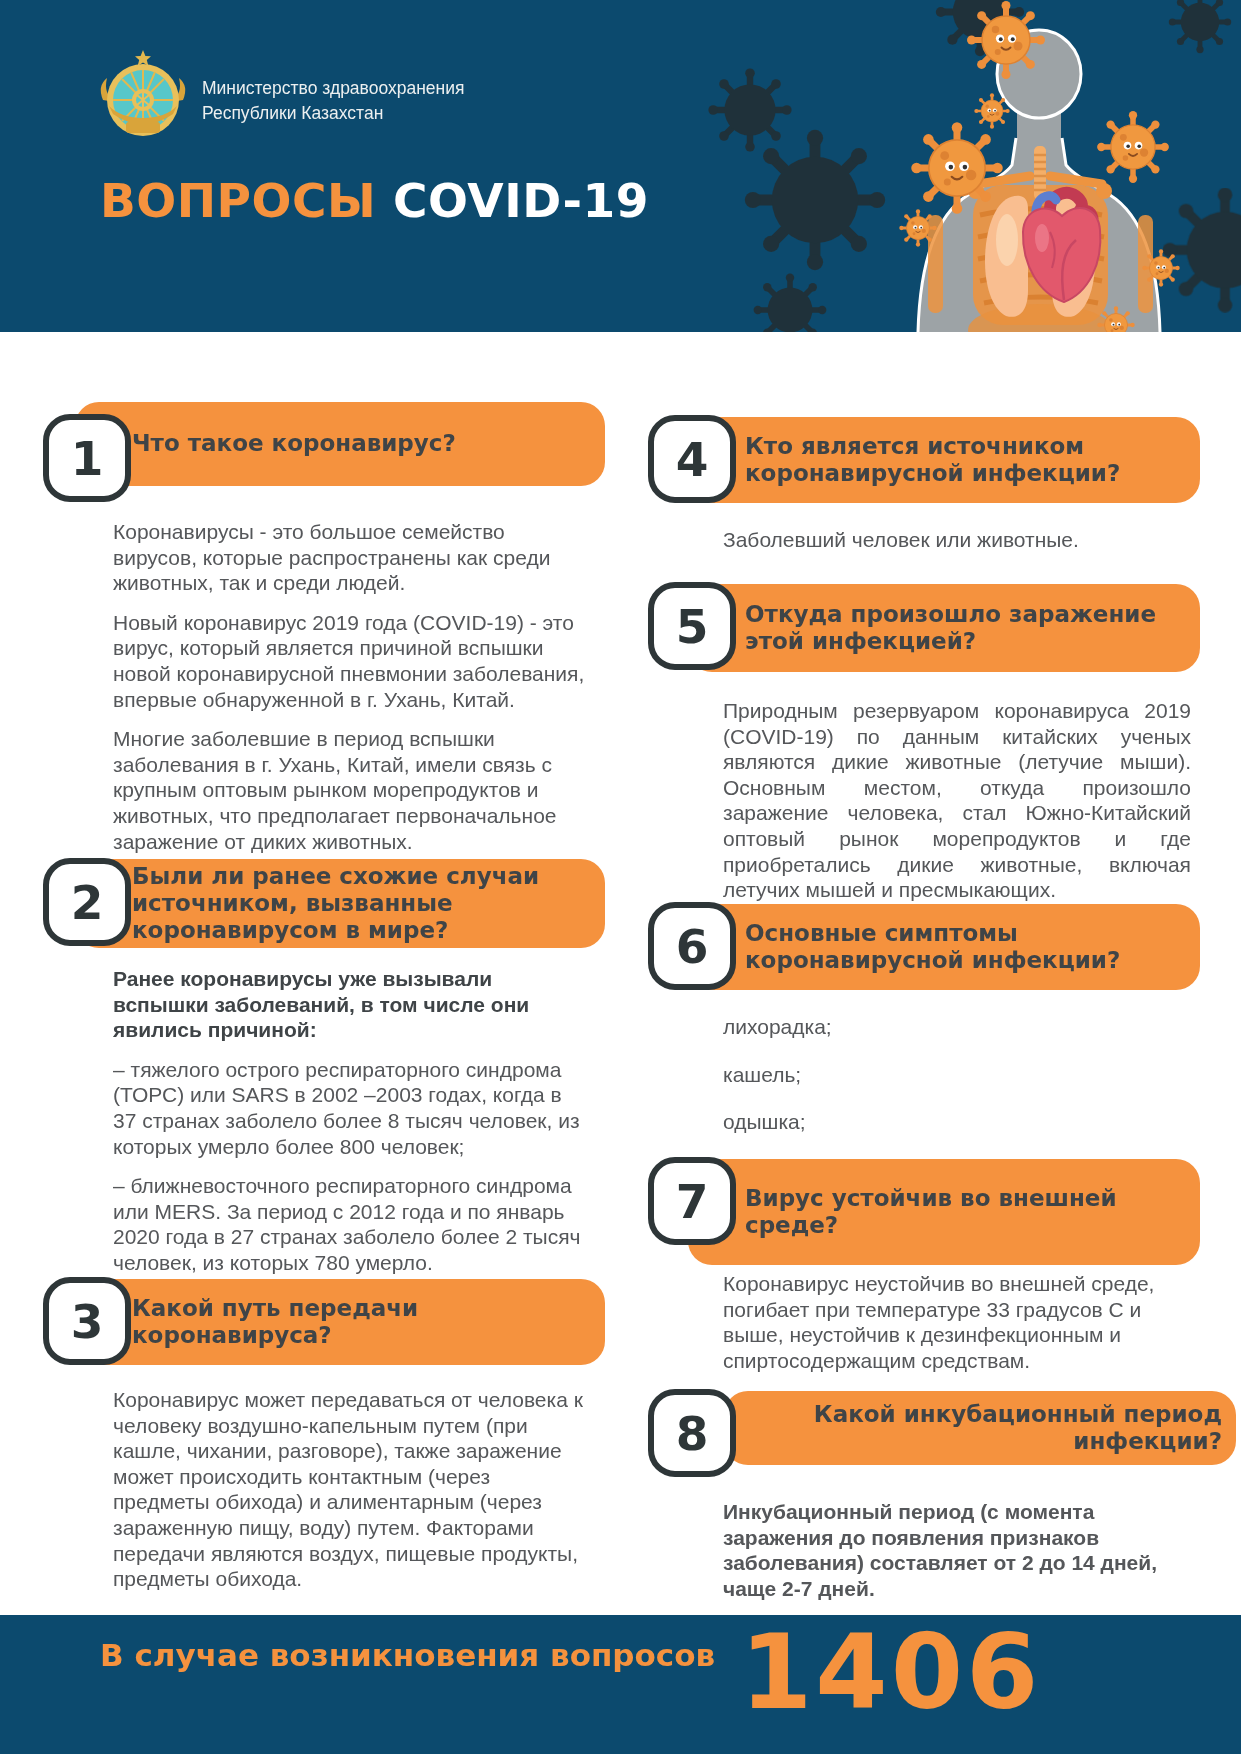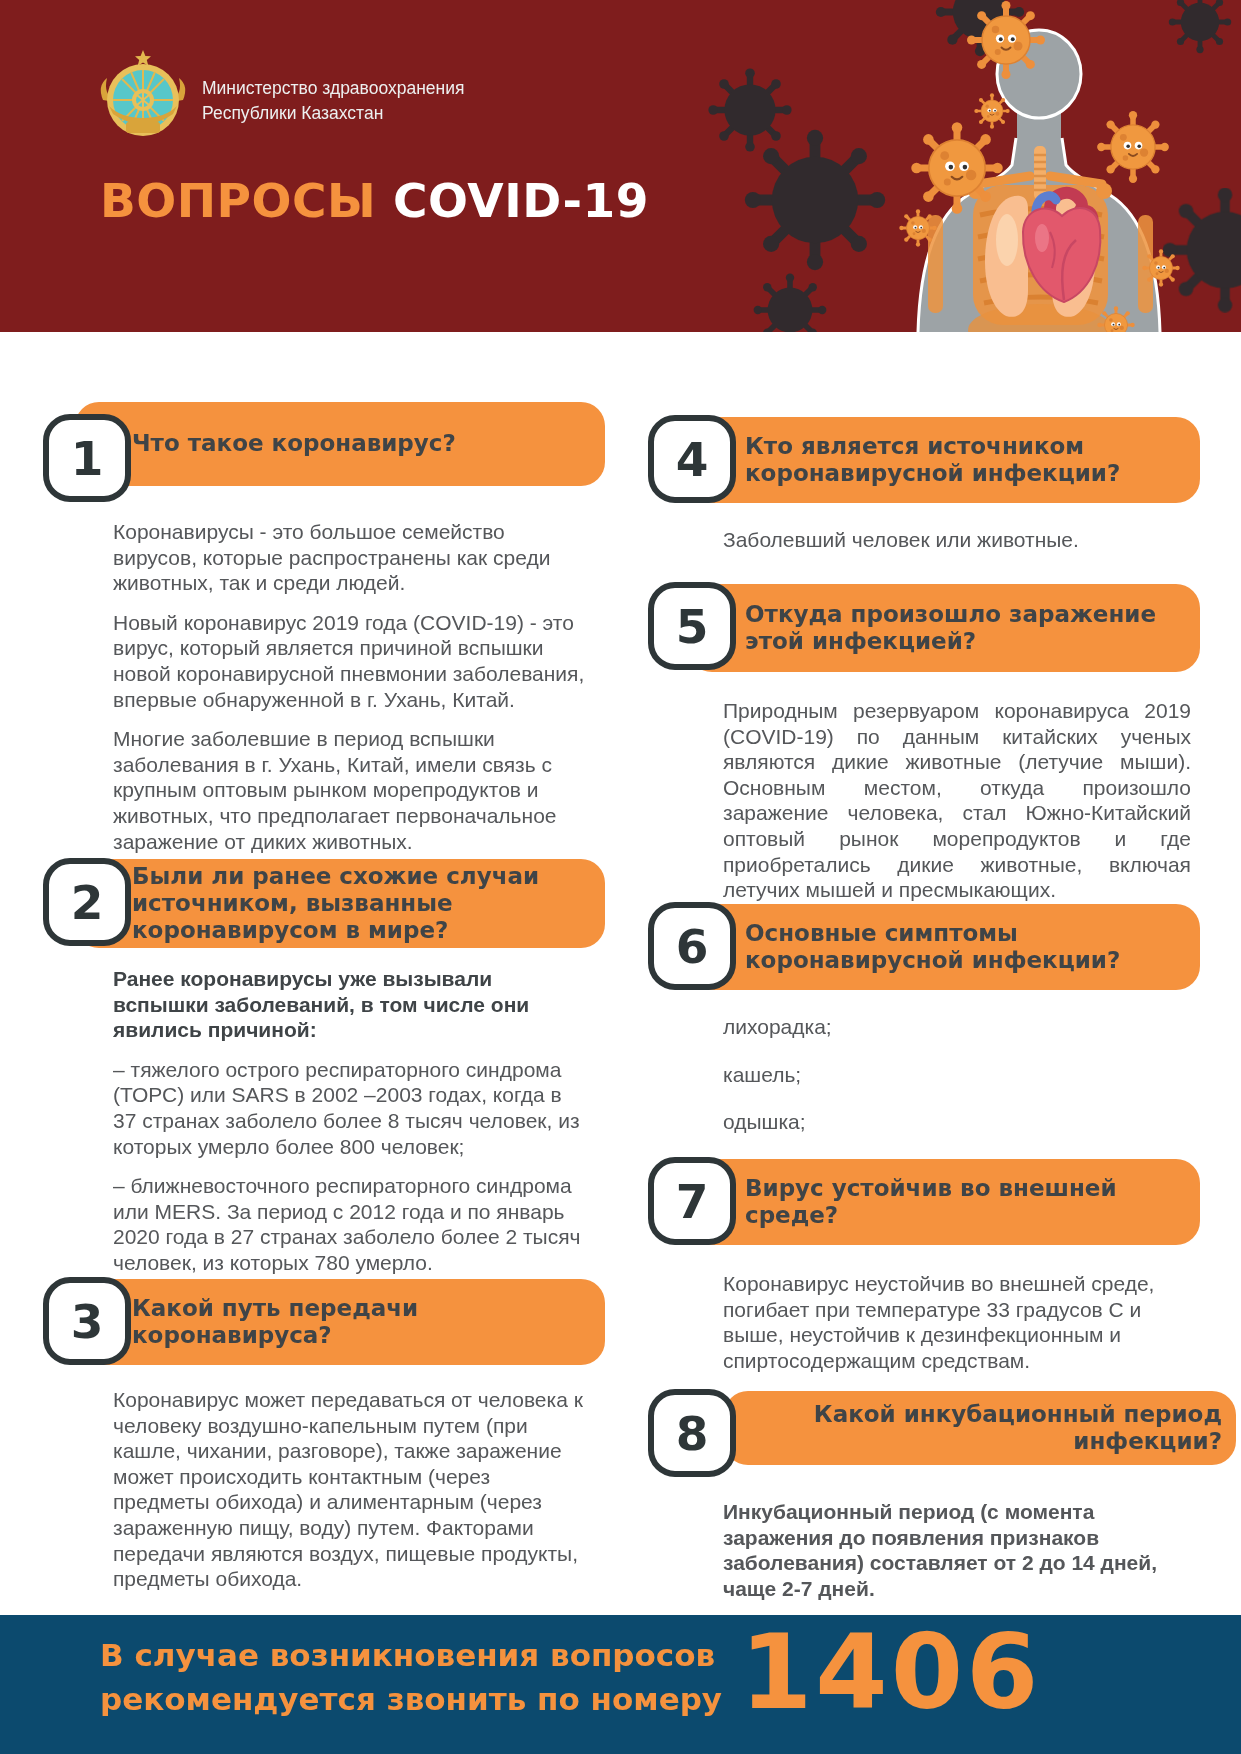--- a/index.html
+++ b/index.html
@@ -1,19 +1,19 @@
 <!DOCTYPE html>
 <html><head>
 <meta charset="utf-8">
 <style>
   html,body{margin:0;padding:0;background:#e8e8e8;}
   .page{position:relative;width:1241px;height:1754px;background:#ffffff;overflow:hidden;
         font-family:"Liberation Sans",sans-serif;margin:0 auto;}
   
-  .header{position:absolute;left:0;top:0;width:1241px;height:332px;background:#7f1d1d;overflow:hidden;}
+  .header{position:absolute;left:0;top:0;width:1241px;height:332px;background:#0c4a6e;overflow:hidden;}
   .emblem{position:absolute;left:93px;top:48px;width:100px;height:100px;}
   .ministry{position:absolute;left:202px;top:76px;color:#EDF0F0;font-size:17.5px;line-height:1.45;}
   .title{position:absolute;left:100px;top:168px;font-weight:bold;font-size:47px;line-height:66px;
          letter-spacing:.5px;font-family:"DejaVu Sans","Liberation Sans",sans-serif;}
   .title .orange{color:#F5923E;}
   .title .white{color:#FFFFFF;}
   .body-illu{position:absolute;right:0;top:0;width:551px;height:332px;}
   
   .qbar{position:absolute;background:#F5923E;border-radius:24px;display:flex;align-items:center;
         padding-left:57px;padding-right:14px;box-sizing:border-box;z-index:1;}
@@ -39,21 +39,21 @@
   .q4 .qbadge{left:648px;top:415px;}
   .q4 .answers{left:723px;top:527px;width:462px;}
   .q5 .qbar{left:688px;top:584px;width:512px;height:88px;}
   .q5 .qbadge{left:648px;top:582px;}
   .q5 .answers{left:723px;top:698px;width:468px;}
   .q5 .answers p{text-align:justify;}
   .q6 .qbar{left:688px;top:904px;width:512px;height:86px;}
   .q6 .qbadge{left:648px;top:902px;}
   .q6 .answers{left:723px;top:1014px;width:462px;}
   .q6 .answers p{margin-bottom:22px;}
-  .q7 .qbar{left:688px;top:1159px;width:512px;height:86px;}
+  .q7 .qbar{left:688px;top:1159px;width:512px;height:106px;}
   .q7 .qbadge{left:648px;top:1157px;}
   .q7 .answers{left:723px;top:1271px;width:468px;}
   .q8 .qbar{left:724px;top:1391px;width:512px;height:74px;text-align:right;}
   .q8 .qbadge{left:648px;top:1389px;}
   .q8 .answers{left:723px;top:1499px;width:475px;font-weight:bold;}
   
   .footer{position:absolute;left:0;top:1615px;width:1241px;height:139px;background:#0c4a6e;}
   .footer-text{position:absolute;left:100px;top:18px;color:#F5923E;font-weight:bold;font-size:31px;
                line-height:1.42;font-family:"DejaVu Sans","Liberation Sans",sans-serif;}
   .footer-phone{position:absolute;left:740px;top:-4px;color:#F5923E;font-weight:bold;font-size:104px;
@@ -334,18 +334,17 @@
       <span>8</span>
     </div>
     <div class="answers">
         <p>Инкубационный период (с момента заражения до появления признаков заболевания) составляет от 2 до 14 дней, чаще 2-7 дней.</p>
       </div>
   </section>
 
   <div class="footer">
     <div class="footer-text">
       <div>В случае возникновения вопросов</div>
-      <div>рекомендуется звонить по номеру</div>
     </div>
     <div class="footer-phone">1406</div>
   </div>
 
 </div>
 
 </body></html>

